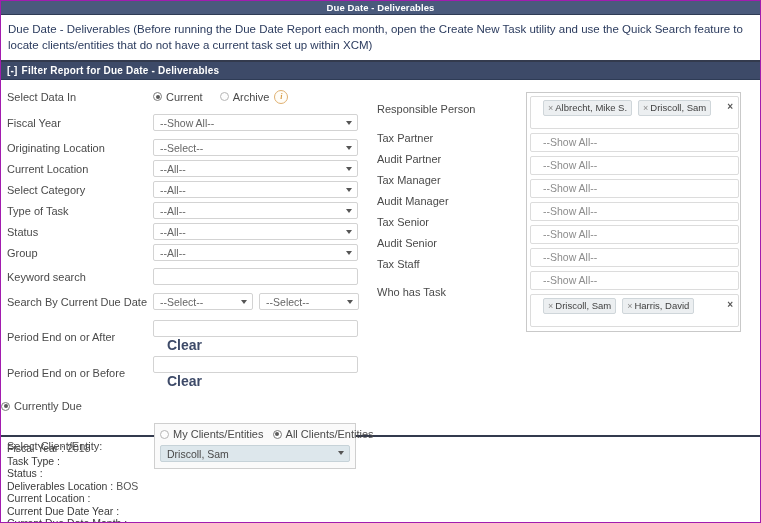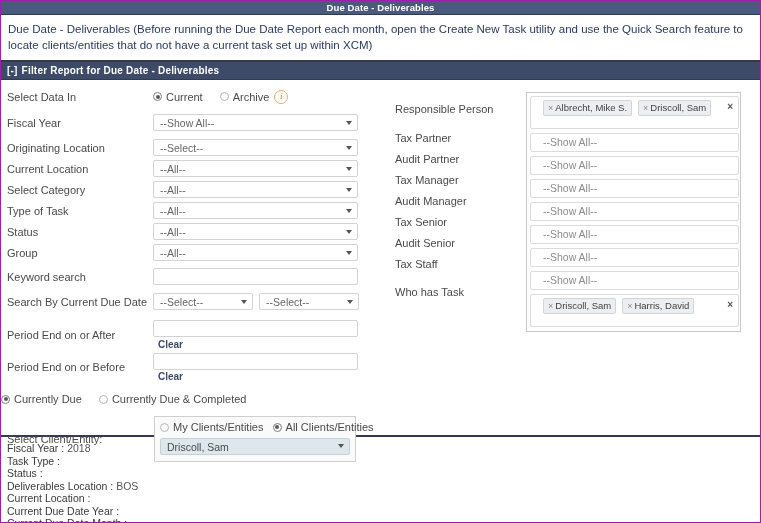--- a/index.html
+++ b/index.html
@@ -122,22 +122,22 @@
     height: 17px;
     box-sizing: border-box;
     border: 1px solid #d3d3d3;
     background: #ffffff;
     border-radius: 2px;
     vertical-align: middle;
   }
 
   .clear-link {
     display: inline-block;
-    margin-left: 5px;
-    font-size: 10px;
+    margin-left: 14px;
+    font-size: 14px;
     font-weight: bold;
     color: #3d4a68;
     vertical-align: middle;
     cursor: pointer;
     text-decoration: none;
   }
 
   
   .radio-wrap { display: inline-flex; align-items: center; margin-right: 14px; }
   .rd {
@@ -220,21 +220,21 @@
     position: absolute;
     right: 5px;
     top: 3px;
     font-size: 10px;
     color: #555555;
     cursor: pointer;
     font-weight: bold;
   }
   .r-lbl {
     position: absolute;
-    left: 24px;
+    left: 6px;
     font-size: 11px;
     color: #4a4a4a;
   }
 
   
   .entity-box {
     border: 1px solid #cfcfcf;
     background: #fafafa;
     width: 202px;
     box-sizing: border-box;
@@ -383,24 +383,20 @@
           </div>
         </div>
 
         <div style="height:7px"></div>
 
         <div class="row">
           <div class="fld">
             <span class="radio-wrap">
               <span class="rd on"></span>
               <span class="rl">Currently Due</span>
-            </span>
-            <span class="radio-wrap">
-              <span class="rd"></span>
-              <span class="rl">Currently Due &amp; Completed</span>
             </span>
           </div>
         </div>
 
         <div style="height:6px"></div>
 
         <div class="row" style="align-items:center">
           <div class="lbl">Select Client/Entity:</div>
           <div class="fld">
             <div class="entity-box">

